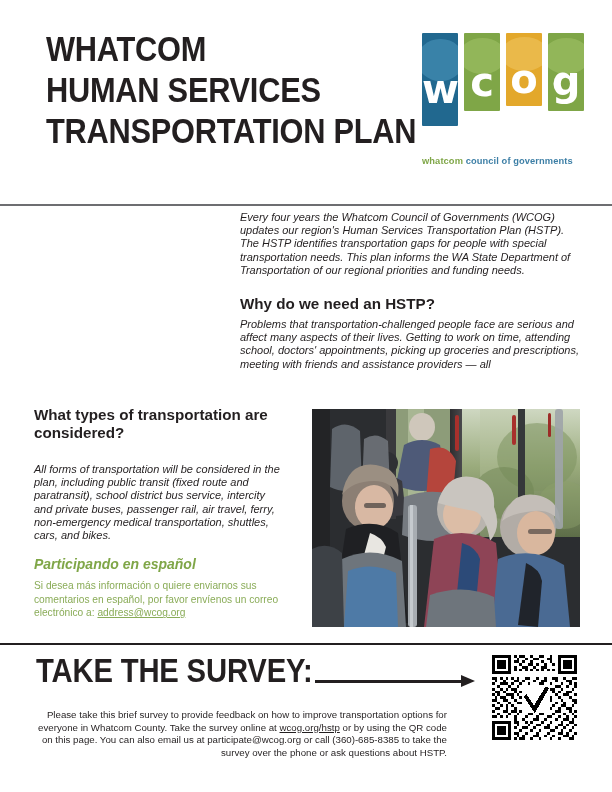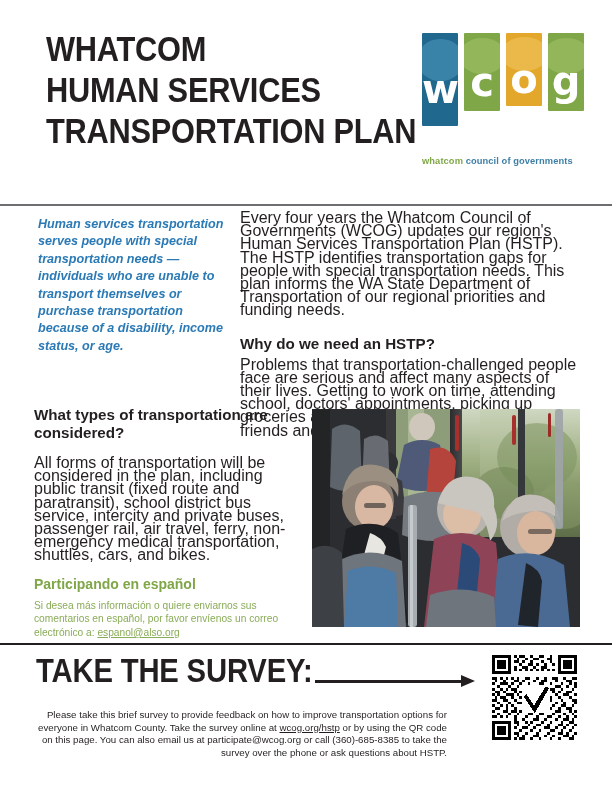--- a/index.html
+++ b/index.html
@@ -118,23 +118,24 @@
     color: #2b7ab5;
   }
 
   .col-right {
     position: absolute;
     left: 240px; top: 211px;
     width: 340px;
   }
   p.body {
     margin: 0 0 8px 0;
-    font-size: 16px;
+    font-size: 11px;
     line-height: 13.2px;
     color: #231f20;
+    font-style: italic;
   }
   h2.sec {
     margin: 18px 0 5px 0;
     font-size: 15.2px;
     line-height: 18px;
     font-weight: bold;
     color: #231f20;
   }
 
   .fullwidth {
@@ -142,32 +143,33 @@
     left: 34px; top: 357px;
     width: 546px;
   }
 
   .col-left-lower {
     position: absolute;
     left: 34px; top: 406px;
     width: 252px;
   }
   h2.sec2 {
-    margin: 0 0 15px 0;
+    margin: 0 0 22px 0;
     font-size: 15.2px;
     line-height: 17.5px;
     font-weight: bold;
     color: #231f20;
   }
   h3.es {
     margin: 14px 0 6px 0;
     font-size: 14px;
     line-height: 17px;
     font-weight: bold;
     color: #7fa647;
+    font-style: italic;
   }
   p.es-body {
     margin: 0;
     font-size: 10.2px;
     line-height: 13.6px;
     color: #8aac58;
   }
   p.es-body a {
     color: #8aac58;
     text-decoration: underline;
@@ -277,36 +279,35 @@
       <div class="logo-tag">
         <span class="tg">whatcom</span>
         <span class="tb">council of governments</span>
       </div>
     </div>
 
   </div>
 
   <div class="rule-top"></div>
 
-  <div class="intro-quote">Human services transportation serves people with special transportation needs — individuals who are unable to transport themselves or purchase transportation because of a disability, income status, or age.</div>
 
   <div class="col-right">
     <p class="body">Every four years the Whatcom Council of Governments (WCOG) updates our region's Human Services Transportation Plan (HSTP). The HSTP identifies transportation gaps for people with special transportation needs. This plan informs the WA State Department of Transportation of our regional priorities and funding needs.</p>
     <h2 class="sec">Why do we need an HSTP?</h2>
     <p class="body">Problems that transportation-challenged people face are serious and affect many aspects of their lives. Getting to work on time, attending school, doctors' appointments, picking up groceries and prescriptions, meeting with friends and assistance providers — all</p>
   </div>
 
   <div class="fullwidth">
   </div>
 
   <div class="col-left-lower">
     <h2 class="sec2">What types of transportation are considered?</h2>
     <p class="body">All forms of transportation will be considered in the plan, including public transit (fixed route and paratransit), school district bus service, intercity and private buses, passenger rail, air travel, ferry, non-emergency medical transportation, shuttles, cars, and bikes.</p>
     <h3 class="es">Participando en español</h3>
-    <p class="es-body"><span>Si desea más información o quiere enviarnos sus comentarios en español, por  favor envíenos un correo electrónico a: </span><a href="#">espanol@also.org</a></p>
+    <p class="es-body"><span>Si desea más información o quiere enviarnos sus comentarios en español, por  favor envíenos un correo electrónico a: </span><a href="#">address@wcog.org</a></p>
   </div>
 
   <div class="photo">
     <svg width="268" height="218" viewBox="0 0 268 218" role="img">
       <defs>
         <linearGradient id="win" x1="0" y1="0" x2="0" y2="1">
           <stop offset="0%" stop-color="#cfd8c2"></stop>
           <stop offset="45%" stop-color="#9aab7c"></stop>
           <stop offset="100%" stop-color="#5d6d48"></stop>
         </linearGradient>

